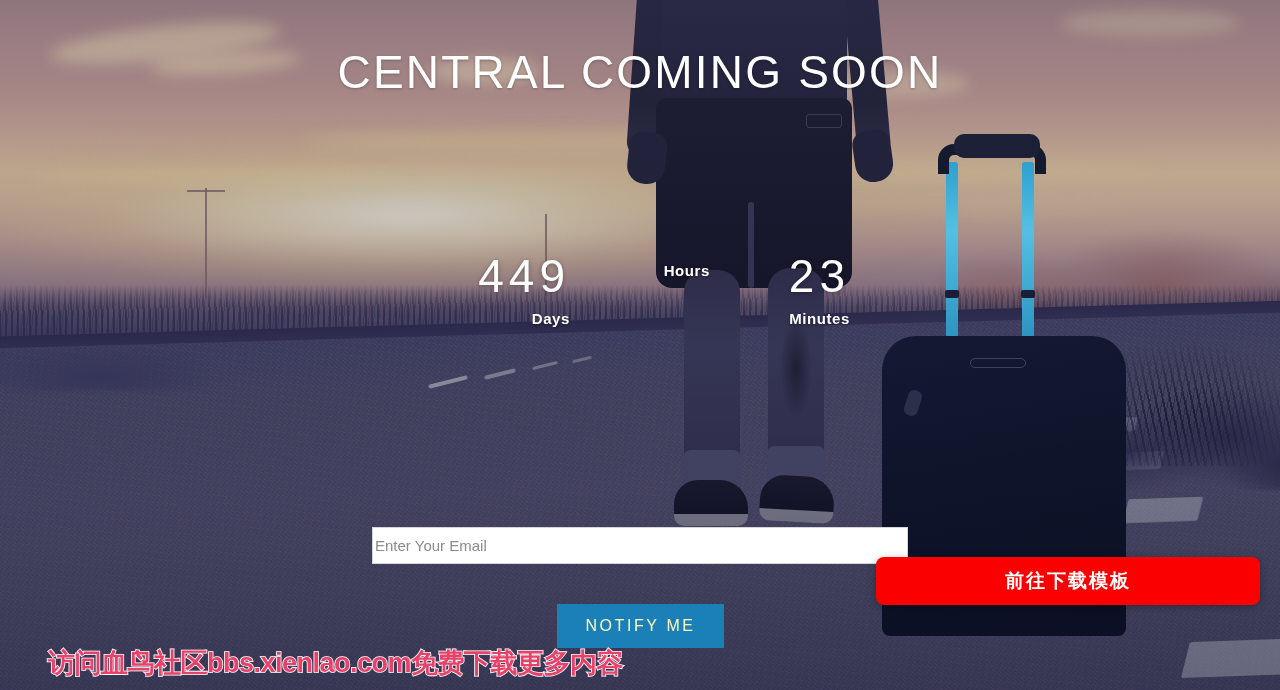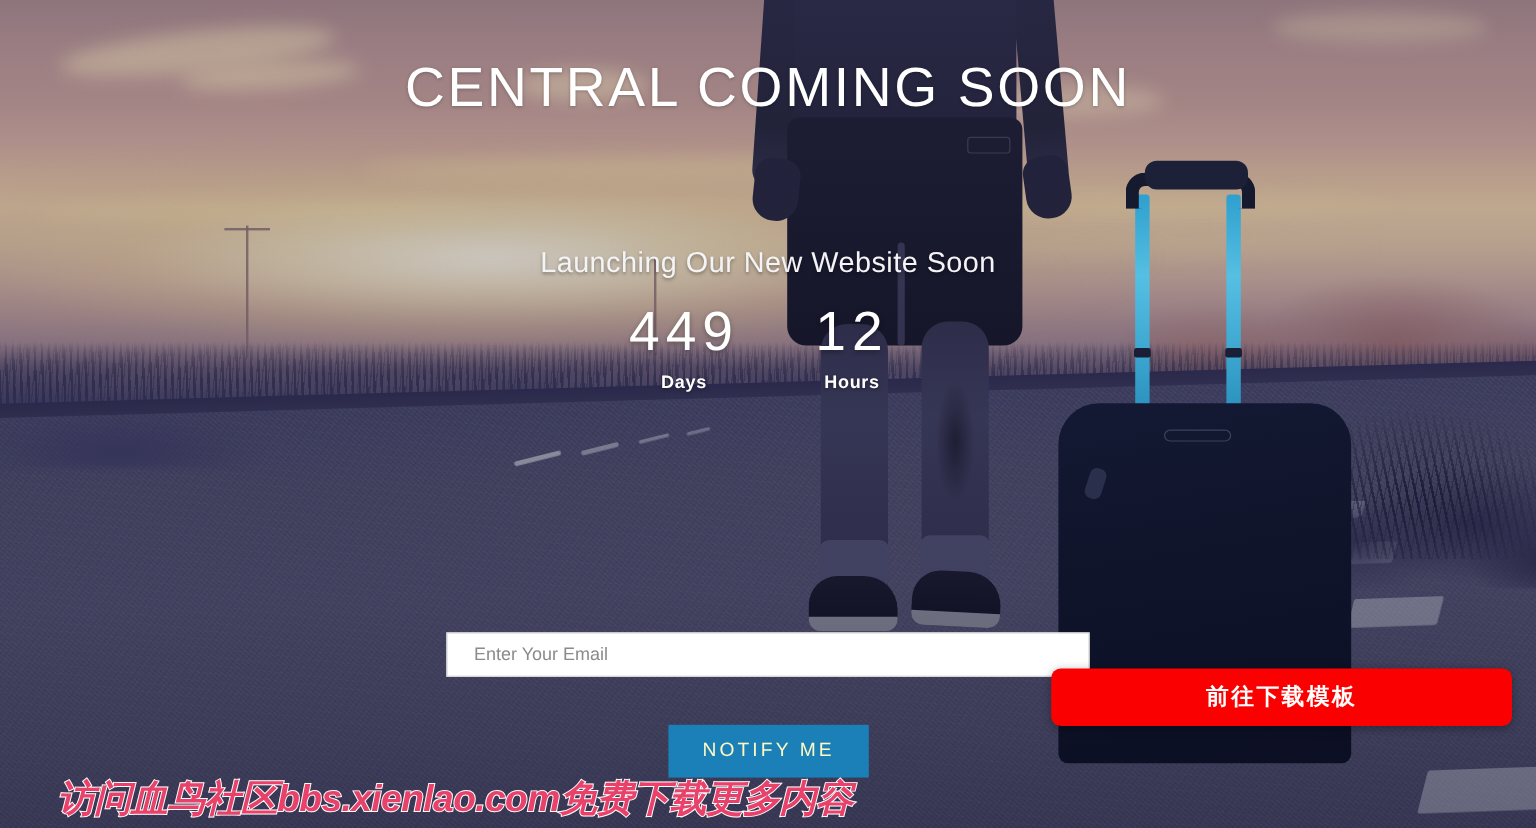--- a/index.html
+++ b/index.html
@@ -353,21 +353,21 @@
   .countdown {
     position: absolute;
     left: 0; right: 0; top: 252px;
     display: flex;
     justify-content: center;
     align-items: flex-start;
     gap: 0px;
   }
   .cd-unit {
     width: 140px;
-    text-align: center;
+    text-align: right;
   }
   .cd-value {
     font-size: 46px;
     font-weight: 300;
     letter-spacing: 5px;
     line-height: 1.05;
     color: #ffffff;
     text-shadow: 0 1px 4px rgba(0,0,0,0.32);
     font-stretch: condensed;
   }
@@ -395,21 +395,21 @@
   
   .subscribe {
     position: absolute;
     left: 372px; top: 527px;
     width: 536px;
   }
   .email-input {
     display: block;
     width: 536px;
     height: 37px;
-    padding: 0 22px;
+    padding: 0 2px;
     font-family: "Liberation Sans", sans-serif;
     font-size: 15px;
     color: #444;
     background: #ffffff;
     border: 1px solid #d6d6d6;
     border-radius: 0;
     outline: none;
   }
   .email-input::placeholder { color: #8b8b8b; }
 
@@ -441,23 +441,22 @@
     font-weight: 700;
     letter-spacing: 2px;
     cursor: pointer;
     box-shadow: 0 2px 8px rgba(0,0,0,0.30);
   }
 
   
   .watermark {
     position: absolute;
     left: 48px; top: 645px;
-    font-size: 31px;
+    font-size: 27px;
     font-weight: 700;
-    font-style: italic;
     letter-spacing: -0.5px;
     color: #e8426b;
     white-space: nowrap;
     -webkit-text-stroke: 1.6px #ffffff;
     paint-order: stroke fill;
     text-shadow: 0 0 1px rgba(255,255,255,0.8);
   }
 </style>
 </head>
 <body>
@@ -549,30 +548,32 @@
       </div>
     </div>
 
     <div class="bg-tone"></div>
   </div>
 
   <div class="content">
 
     <h1 class="site-title">CENTRAL COMING SOON</h1>
 
-    <h2 class="subtitle">Launching Our New Website Soon</h2>
 
     <div class="countdown">
       <div class="cd-unit">
         <div class="cd-value">449</div>
         <div class="cd-label">Days</div>
       </div>
       <div class="cd-unit">
-        <div class="cd-value">12</div>
         <div class="cd-label">Hours</div>
+      </div>
+      <div class="cd-unit">
+        <div class="cd-value">23</div>
+        <div class="cd-label">Minutes</div>
       </div>
     </div>
 
 
     <div class="subscribe">
       <input class="email-input" type="email" placeholder="Enter Your Email" style="">
     </div>
 
     <button class="notify-btn">NOTIFY ME</button>
 

